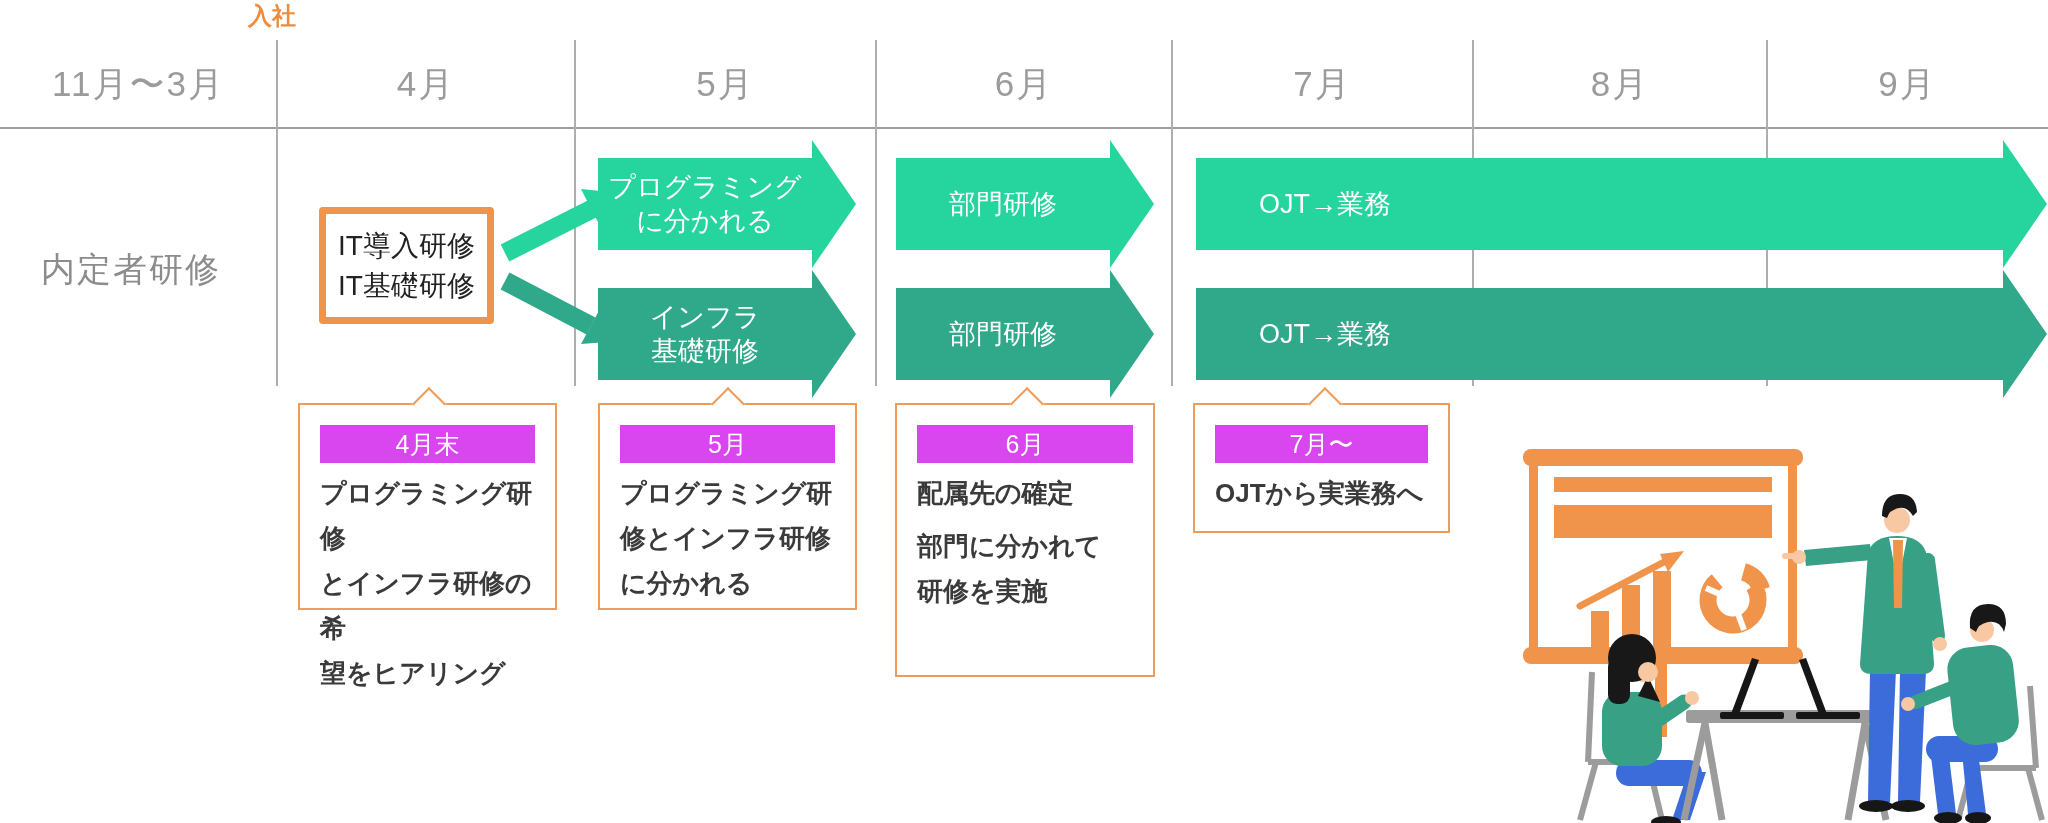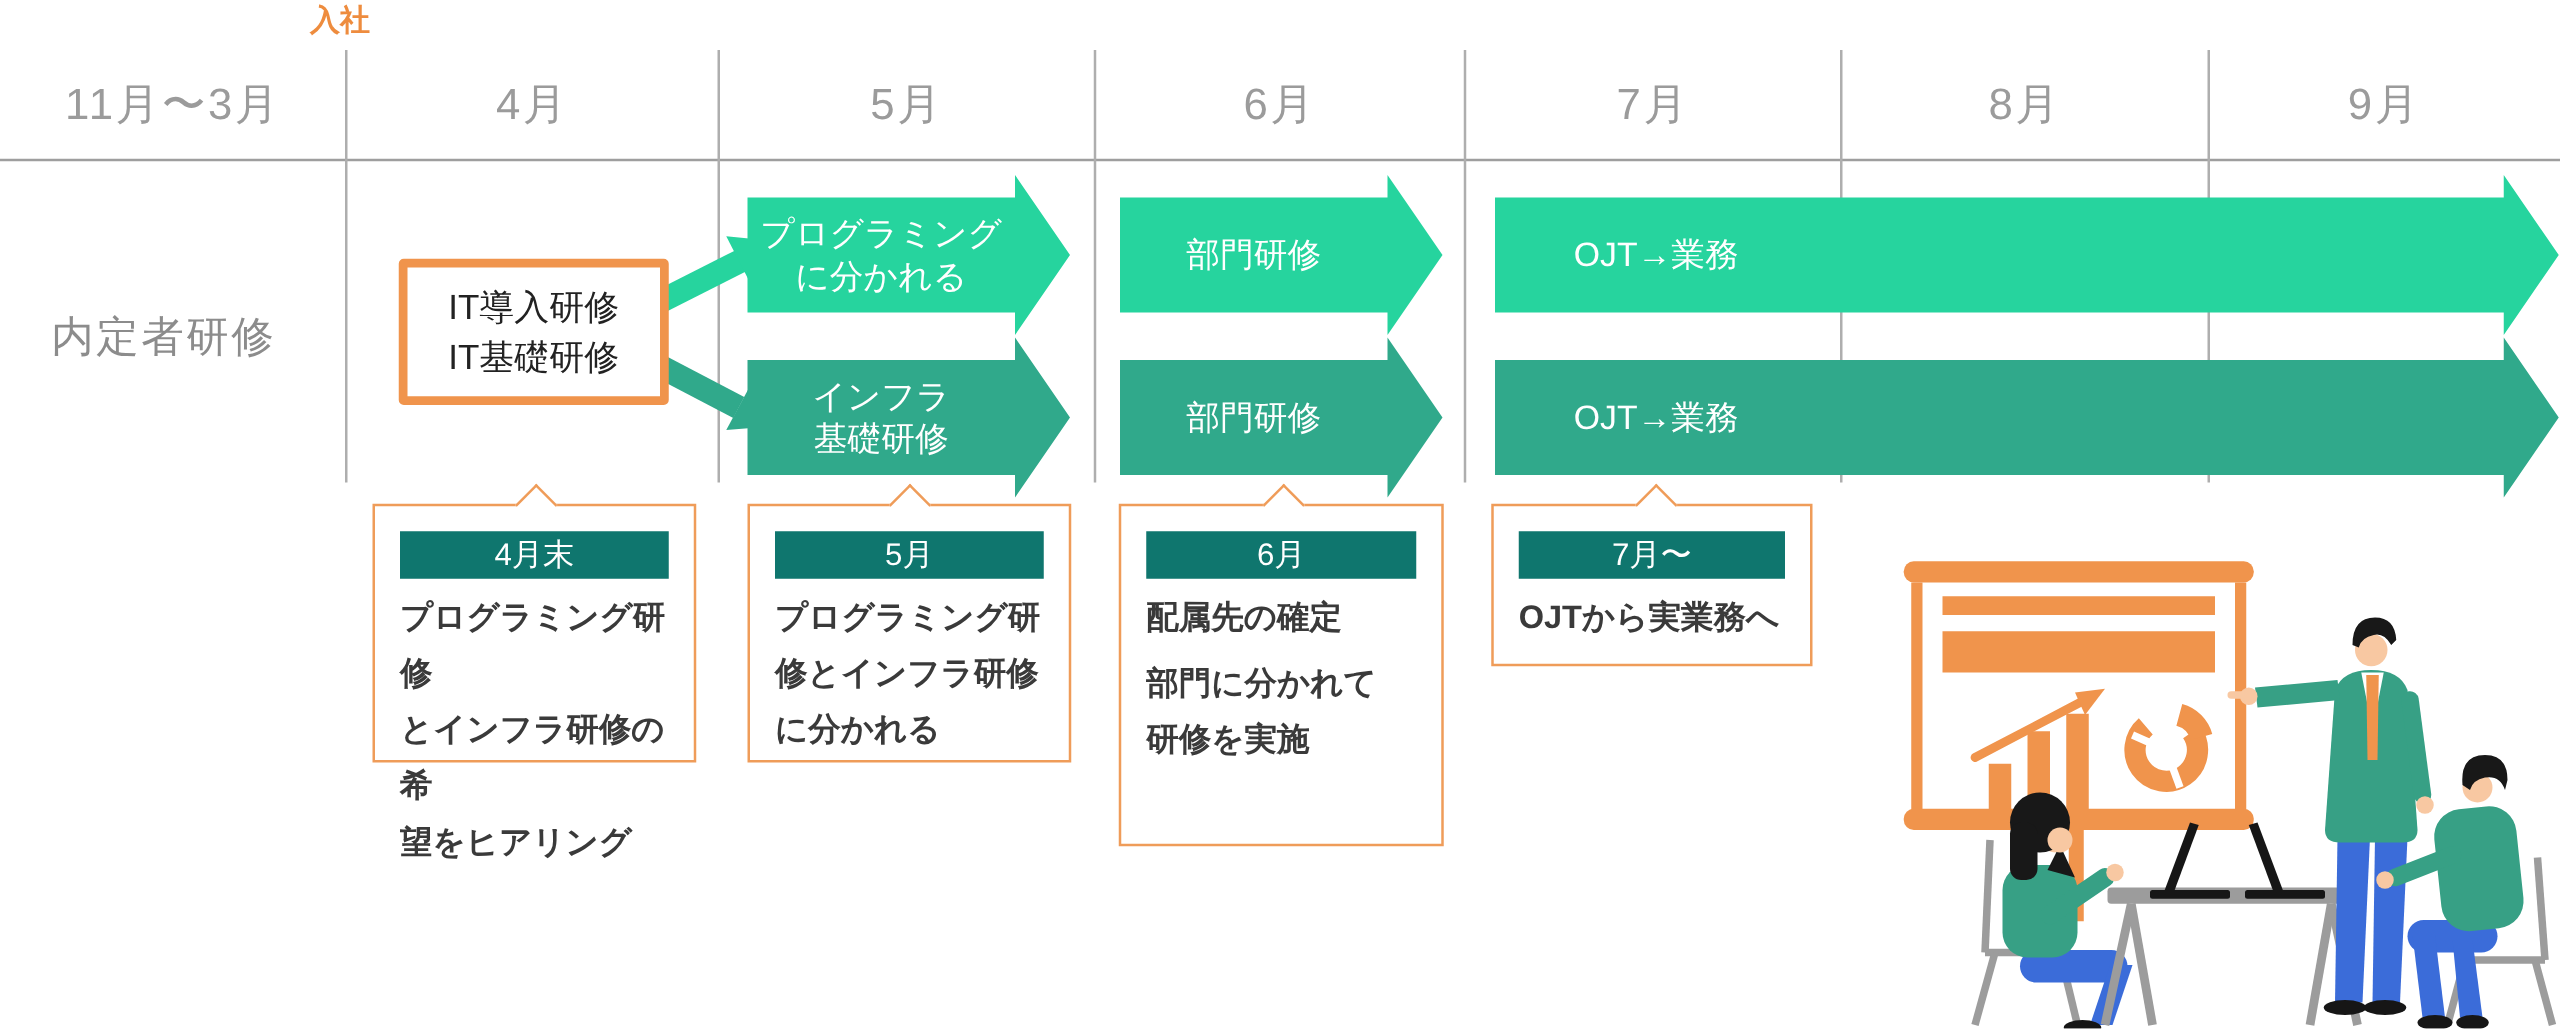--- a/index.html
+++ b/index.html
@@ -10,35 +10,35 @@
   .vline{position:absolute;top:40px;height:346px;width:2px;background:#aeaeae;}
   .hline{position:absolute;left:0;top:127px;width:2048px;height:2px;background:#9e9e9e;}
   
   .month{position:absolute;top:56px;height:56px;line-height:56px;text-align:center;
          font-size:35px;color:#9b9b9b;letter-spacing:2px;}
   .joined{position:absolute;top:0;left:212px;width:120px;text-align:center;
           font-size:24px;font-weight:bold;color:#ee8c3e;}
   .rowlabel{position:absolute;top:247px;left:0;width:262px;text-align:center;
             font-size:34px;color:#8c8c8c;letter-spacing:2px;}
   
-  .prejoin{position:absolute;left:319px;top:207px;width:216px;height:117px;
+  .prejoin{position:absolute;left:319px;top:207px;width:175px;height:117px;
            border:7px solid #f0944c;border-radius:4px;background:#fff;box-sizing:border-box;
            display:flex;align-items:center;justify-content:center;text-align:center;
            font-size:28px;line-height:40px;color:#222;z-index:3;}
   
   #flow{position:absolute;left:0;top:0;z-index:2;}
   .blocklabel{position:absolute;display:flex;align-items:center;justify-content:center;
               text-align:center;color:#fff;font-size:27px;line-height:34px;z-index:3;}
   
   .callout{position:absolute;top:403px;background:#fff;border:2px solid #ef9c59;
            box-sizing:border-box;z-index:3;}
   .notch{position:absolute;top:-13px;width:22px;height:22px;background:#fff;
          border-left:2px solid #ef9c59;border-top:2px solid #ef9c59;
          transform:rotate(45deg);}
-  .cbar{margin:20px 20px 0;height:38px;line-height:38px;background:#0f766e;
+  .cbar{margin:20px 20px 0;height:38px;line-height:38px;background:#d946ef;
         color:#fff;text-align:center;font-size:25px;}
   .cbar.second{margin-top:14px;}
   .cbody{margin:8px 20px 0;font-size:26px;line-height:45px;color:#3a3a3a;font-weight:bold;}
   
   #illu{position:absolute;left:1480px;top:420px;z-index:2;}
 </style>
 </head>
 <body>
 
 <div id="stage">

